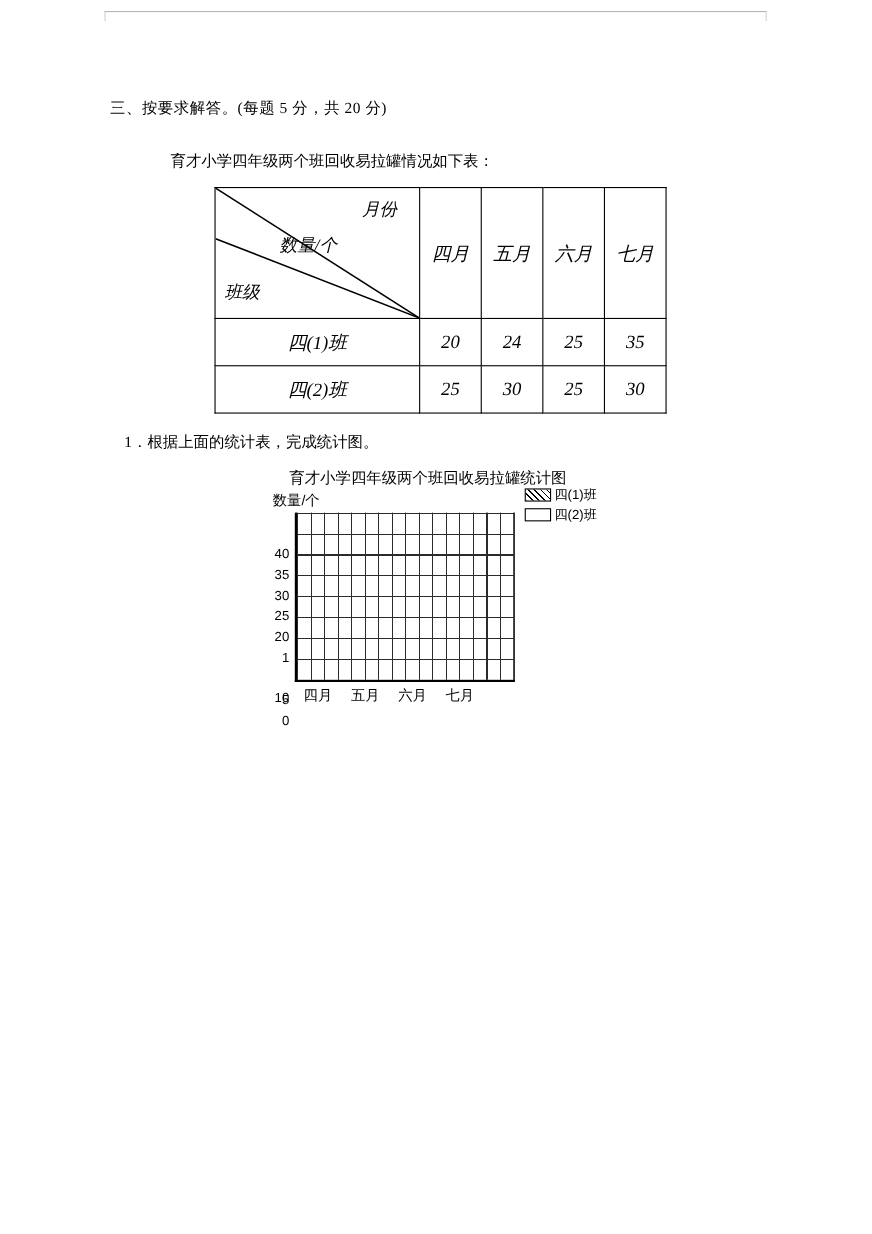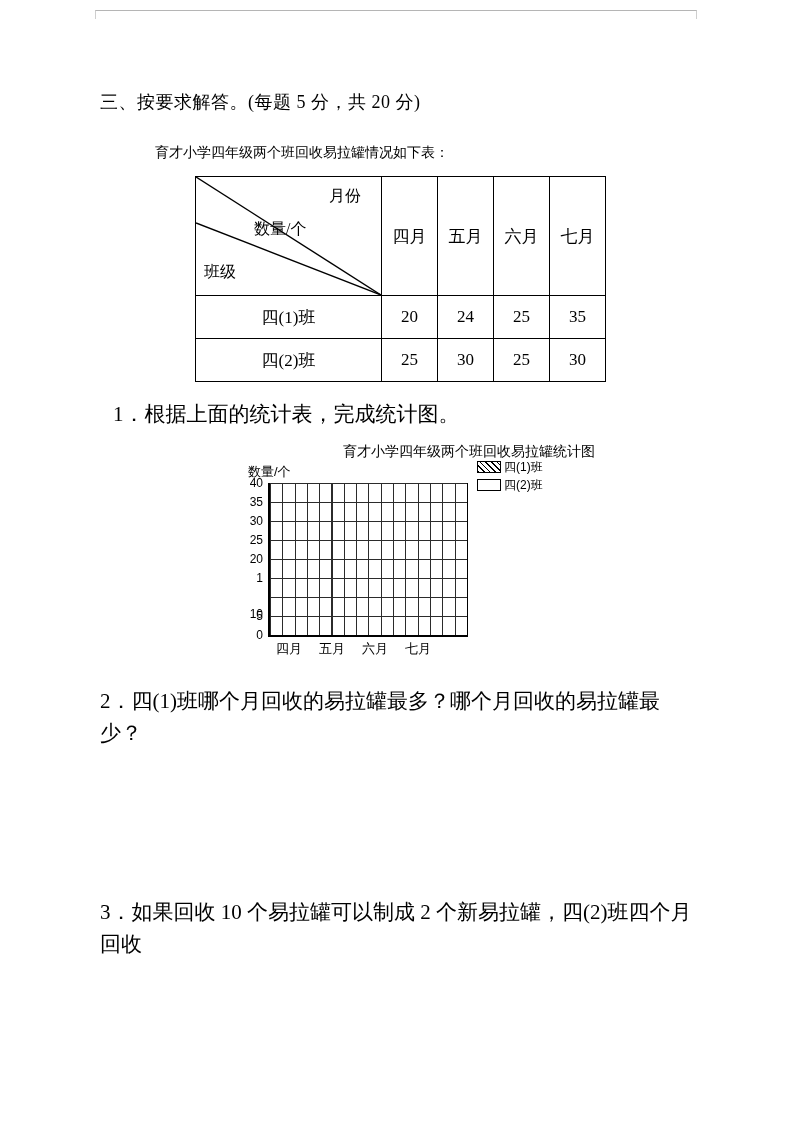--- a/index.html
+++ b/index.html
@@ -7,50 +7,50 @@
     width:793px;height:1122px;
     background:#ffffff;color:#000;
     font-family:"Liberation Serif","DejaVu Serif",serif;
     position:relative;overflow:hidden;
   }
   .page-frame{
     position:absolute;top:10px;left:95px;width:600px;height:8px;
     border-top:1px solid #b5b5b5;border-left:1px solid #cfcfcf;border-right:1px solid #cfcfcf;
   }
   .page{padding:90px 60px 0 100px;}
-  .section-header{font-size:18px;letter-spacing:.5px;}
+  .section-header{font-size:14px;letter-spacing:.5px;}
   .intro{font-size:14px;margin:30px 0 14px 55px;}
 
   
   .stat-table{border-collapse:collapse;margin-left:95px;table-layout:fixed;}
-  .stat-table td{border:1.5px solid #000;text-align:center;font-size:17px;padding:0;}
+  .stat-table td{border:1.5px solid #000;text-align:center;font-size:17px;padding:0;font-style:italic;}
   .corner-cell{width:185px;height:118px;position:relative;}
   .corner-cell svg{position:absolute;top:0;left:0;width:100%;height:100%;display:block;}
   .corner-cell span{position:absolute;font-size:16px;white-space:nowrap;}
   .c-top{top:9px;right:20px;}
   .c-mid{top:42px;left:58px;}
   .c-bot{bottom:12px;left:8px;}
   .month-cell{width:55px;}
   .data-row td{height:42px;}
 
   
-  .q{font-size:21px;line-height:1.55;}
+  .q{font-size:14px;line-height:1.55;}
   .q1{margin:16px 0 12px 13px;}
   .q2{margin-top:28px;max-width:600px;}
   .q3{margin-top:146px;max-width:610px;}
   .q3-line2{margin:22px 0 0 47px;}
 
   
   .chart-wrap{margin-left:135px;position:relative;width:440px;
     font-family:"Liberation Sans","DejaVu Sans",sans-serif;}
-  .chart-title{font-size:14px;margin-left:28px;white-space:nowrap;text-align:center;}
+  .chart-title{font-size:14px;margin-left:28px;white-space:nowrap;}
   .chart-ylabel{font-size:13px;margin:2px 0 0 13px;}
   .chart-body{display:flex;margin-top:2px;}
   .y-axis{width:33px;height:152px;position:relative;flex:0 0 33px;}
-  .ytick{position:absolute;right:5px;transform:translateY(-50%);font-size:12px;}
+  .ytick{position:absolute;right:5px;transform:translateY(-50%);font-size:12px;margin-top:37px;}
   .plot{
     width:197px;height:152px;box-sizing:content-box;
     border-left:2px solid #000;border-bottom:2px solid #000;border-right:1px solid #000;
     background-image:
       repeating-linear-gradient(to right,#2b2b2b 0 1px,transparent 1px 12.3px),
       repeating-linear-gradient(to bottom,#2b2b2b 0 1px,transparent 1px 19px);
   }
   .x-axis{position:relative;height:20px;margin-left:35px;width:197px;}
   .xtick{position:absolute;top:3px;font-size:13px;white-space:nowrap;}
   .legend{position:absolute;top:16px;left:242px;}
@@ -136,19 +136,17 @@
     </div>
 
     <div class="x-axis">
       <span class="xtick" style="left:6px">四月</span>
       <span class="xtick" style="left:49px">五月</span>
       <span class="xtick" style="left:92px">六月</span>
       <span class="xtick" style="left:135px">七月</span>
     </div>
   </div>
 
-  <div class="q q2">2．四(1)班哪个月回收的易拉罐最多？哪个月回收的易拉罐最少？</div>
 
   <div class="q q3">
-    <div>3．如果回收 10 个易拉罐可以制成 2 个新易拉罐，四(2)班四个月回收</div>
   </div>
 
 </div>
 
 </body></html>

